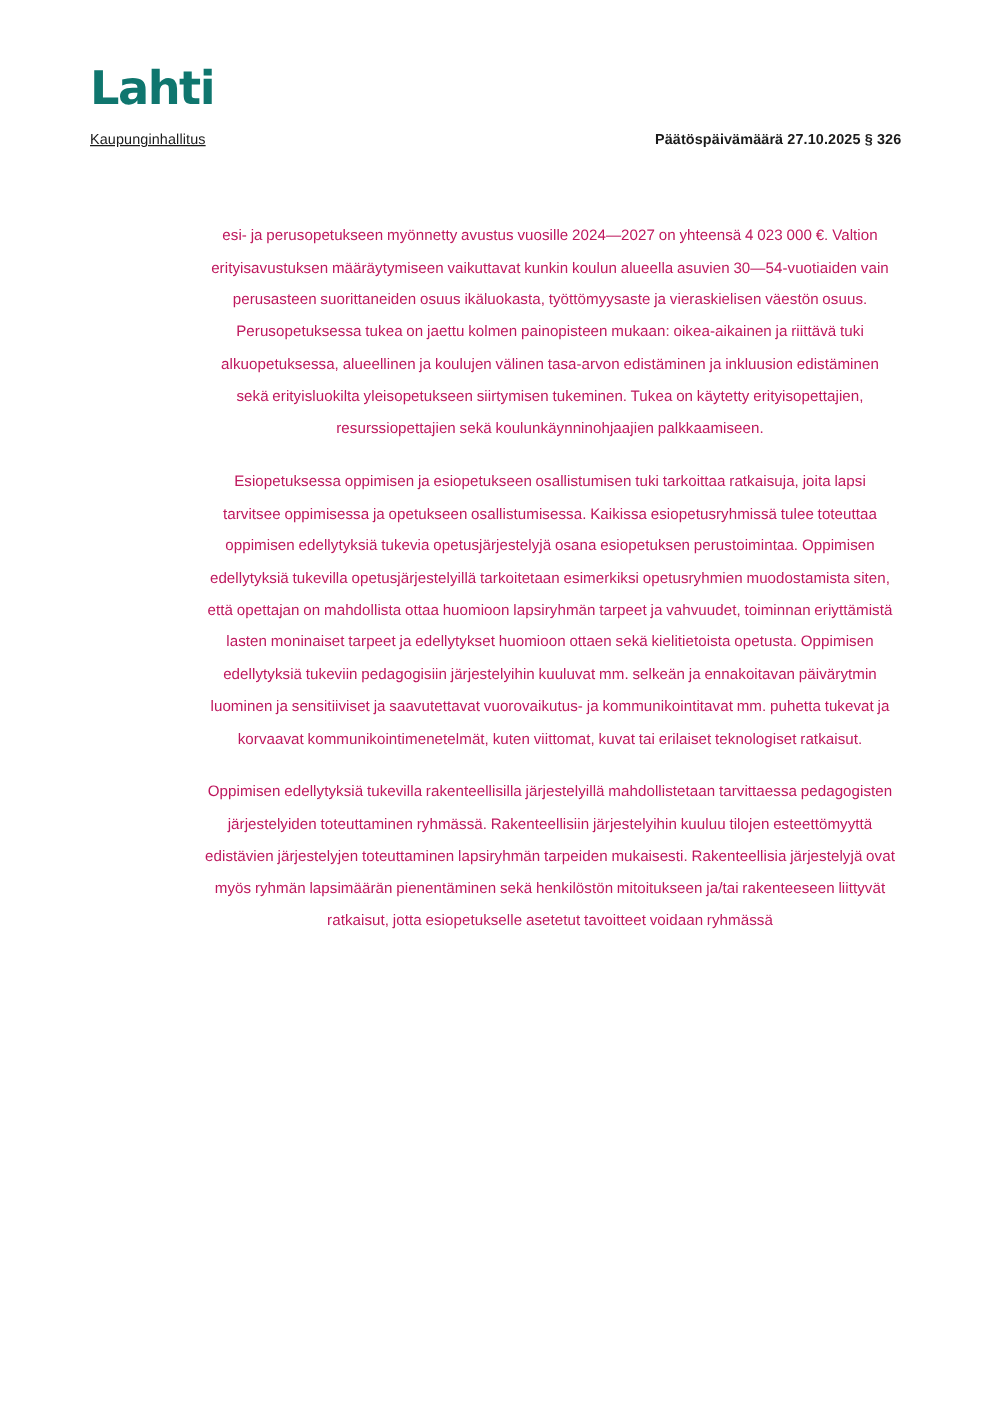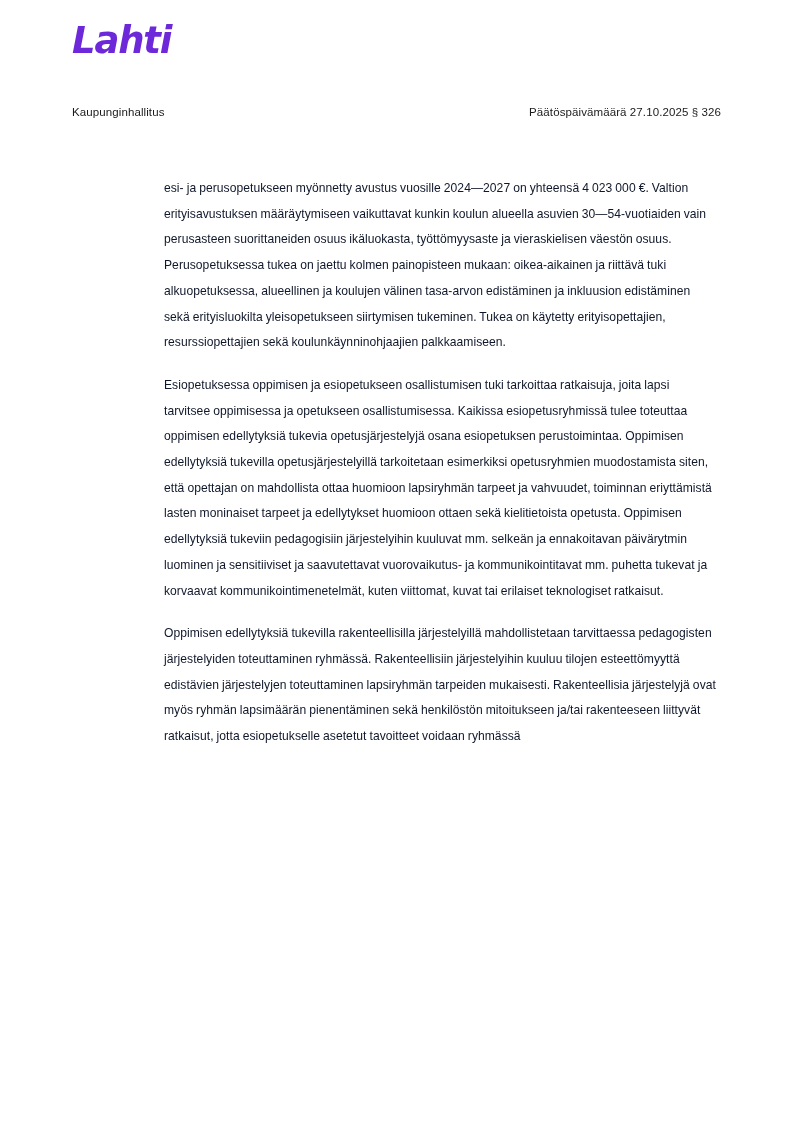--- a/index.html
+++ b/index.html
@@ -17,57 +17,58 @@
   }
   .page {
     position: relative;
     width: 793px;
     height: 1123px;
     box-sizing: border-box;
   }
   .logo {
     position: absolute;
     left: 72px;
-    top: 22px;
+    top: 52px;
     font-family: "DejaVu Sans", sans-serif;
     font-size: 37px;
     font-weight: bold;
     letter-spacing: -1.2px;
-    color: #6d28d9;
+    color: #0f766e;
     line-height: 1;
-    font-style: italic;
   }
   .header-row {
     position: absolute;
     left: 72px;
     right: 72px;
     top: 106px;
     display: flex;
     justify-content: space-between;
     align-items: baseline;
     font-size: 11.5px;
     color: #1a1a1a;
     letter-spacing: 0.1px;
   }
   .header-left {
     white-space: nowrap;
+    text-decoration: underline;
   }
   .header-right {
     white-space: nowrap;
+    font-weight: bold;
   }
   .content {
     position: absolute;
     left: 164px;
     top: 176px;
     width: 552px;
     font-size: 12.1px;
     line-height: 25.7px;
-    color: #0f172a;
+    color: #be185d;
     letter-spacing: 0.05px;
-    text-align: left;
+    text-align: center;
   }
   .para {
     margin: 0 0 17px 0;
     word-spacing: -0.4px;
   }
   .para:last-child {
     margin-bottom: 16px;
   }
 </style>
 </head>

